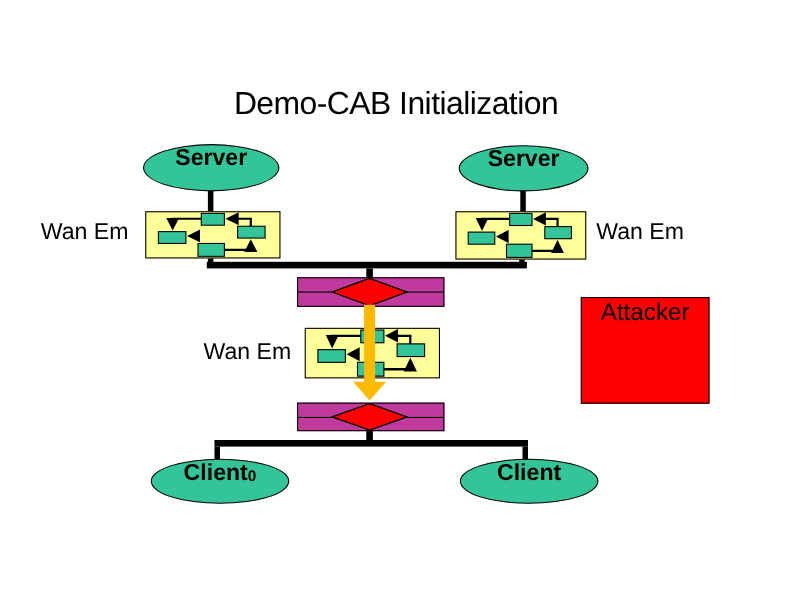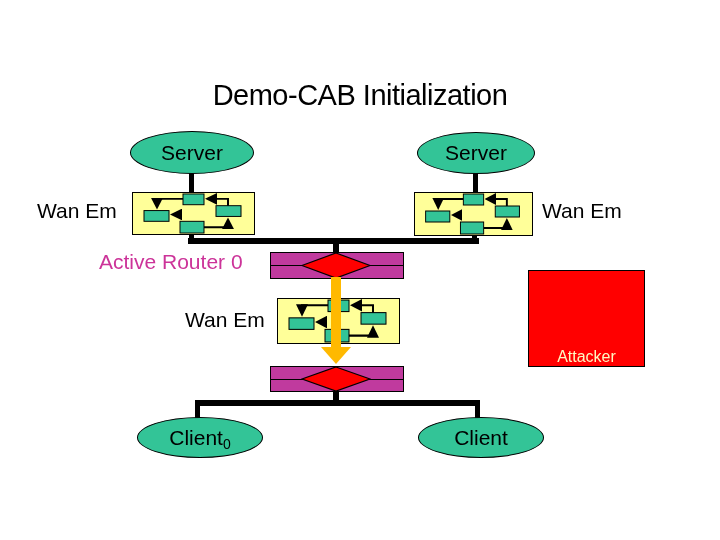--- a/index.html
+++ b/index.html
@@ -3,22 +3,22 @@
 <meta charset="utf-8">
 <style>
   html,body{margin:0;padding:0;background:#fff;}
   body{width:720px;height:540px;overflow:hidden;font-family:"Liberation Sans",sans-serif;}
   .slide{position:relative;width:720px;height:488px;background:#fff;}
 
   .title{position:absolute;left:0;top:77px;width:720px;text-align:center;
          font-size:29px;line-height:36px;color:#000;letter-spacing:-0.5px;}
 
   .ellipse{position:absolute;border:1px solid #000;border-radius:50%;
-           background:var(--node-green);display:flex;align-items:center;justify-content:center;
-           font-size:21px;color:#000;z-index:3;}
+           background:var(--node-green);display:flex;justify-content:center;
+           font-size:21px;color:#000;z-index:3;font-weight:bold;}
   .ellipse .sub{font-size:14px;transform:translateY(6px);}
 
   .hline,.vline{position:absolute;background:var(--line-black);z-index:1;}
 
   .wanbox{position:absolute;background:var(--box-yellow);border:1px solid #000;z-index:2;}
 
   .label{position:absolute;font-size:21px;line-height:26px;color:#000;white-space:nowrap;z-index:6;text-align:right;}
   .label.mag{color:var(--label-magenta);}
 
   .routerbar{position:absolute;width:132px;background:var(--bar-magenta);
@@ -28,21 +28,21 @@
   .diamond{position:absolute;left:30px;top:-1px;z-index:3;}
 
   .arrow-shaft{position:absolute;left:331px;top:277px;width:10px;height:71px;
                background:var(--arrow-orange);z-index:5;}
   .arrow-head{position:absolute;left:321px;top:347px;width:0;height:0;z-index:5;
               border-left:15px solid transparent;border-right:15px solid transparent;
               border-top:17px solid var(--arrow-orange);}
 
   .attacker{position:absolute;left:528px;top:270px;width:115px;height:95px;
             background:var(--alert-red);border:1px solid #000;display:flex;
-            align-items:flex-end;justify-content:center;font-size:16px;color:#fef9c3;z-index:2;}
+            align-items:flex-start;justify-content:center;font-size:22px;color:#000000;z-index:2;}
   .defs-hidden{position:absolute;width:0;height:0;overflow:hidden;}
 </style>
 </head>
 <body>
 
 <svg class="defs-hidden" aria-hidden="true">
   <defs>
     <marker id="ah" markerWidth="6" markerHeight="6" refX="4.5" refY="3" orient="auto">
       <path d="M0,0 L6,3 L0,6 Z" style="fill:#000;"></path>
     </marker>
@@ -88,21 +88,20 @@
     <use href="#wanem-inner"></use>
   </svg>
   <svg class="wanbox" style="left:277px;top:298px;" width="121" height="44" viewBox="0 0 121 42" preserveAspectRatio="none">
     <use href="#wanem-inner"></use>
   </svg>
 
   <div class="label" style="left:37px;top:198px;">Wan Em</div>
   <div class="label" style="left:542px;top:198px;">Wan Em</div>
   <div class="label" style="left:185px;top:307px;">Wan Em</div>
 
-  <div class="label mag" style="left:99px;top:249px;">Active Router 0</div>
   <div class="routerbar" style="left:270px;top:252px;height:25px;">
     <svg class="diamond" width="70" height="27" viewBox="0 0 70 27">
       <polygon points="35,1 69,13.5 35,26 1,13.5" style="fill:var(--alert-red);stroke:#000;stroke-width:1.2;"></polygon>
     </svg>
   </div>
 
   <div class="arrow-shaft"></div>
   <div class="arrow-head"></div>
 
   <div class="routerbar" style="left:270px;top:366px;height:24px;">

